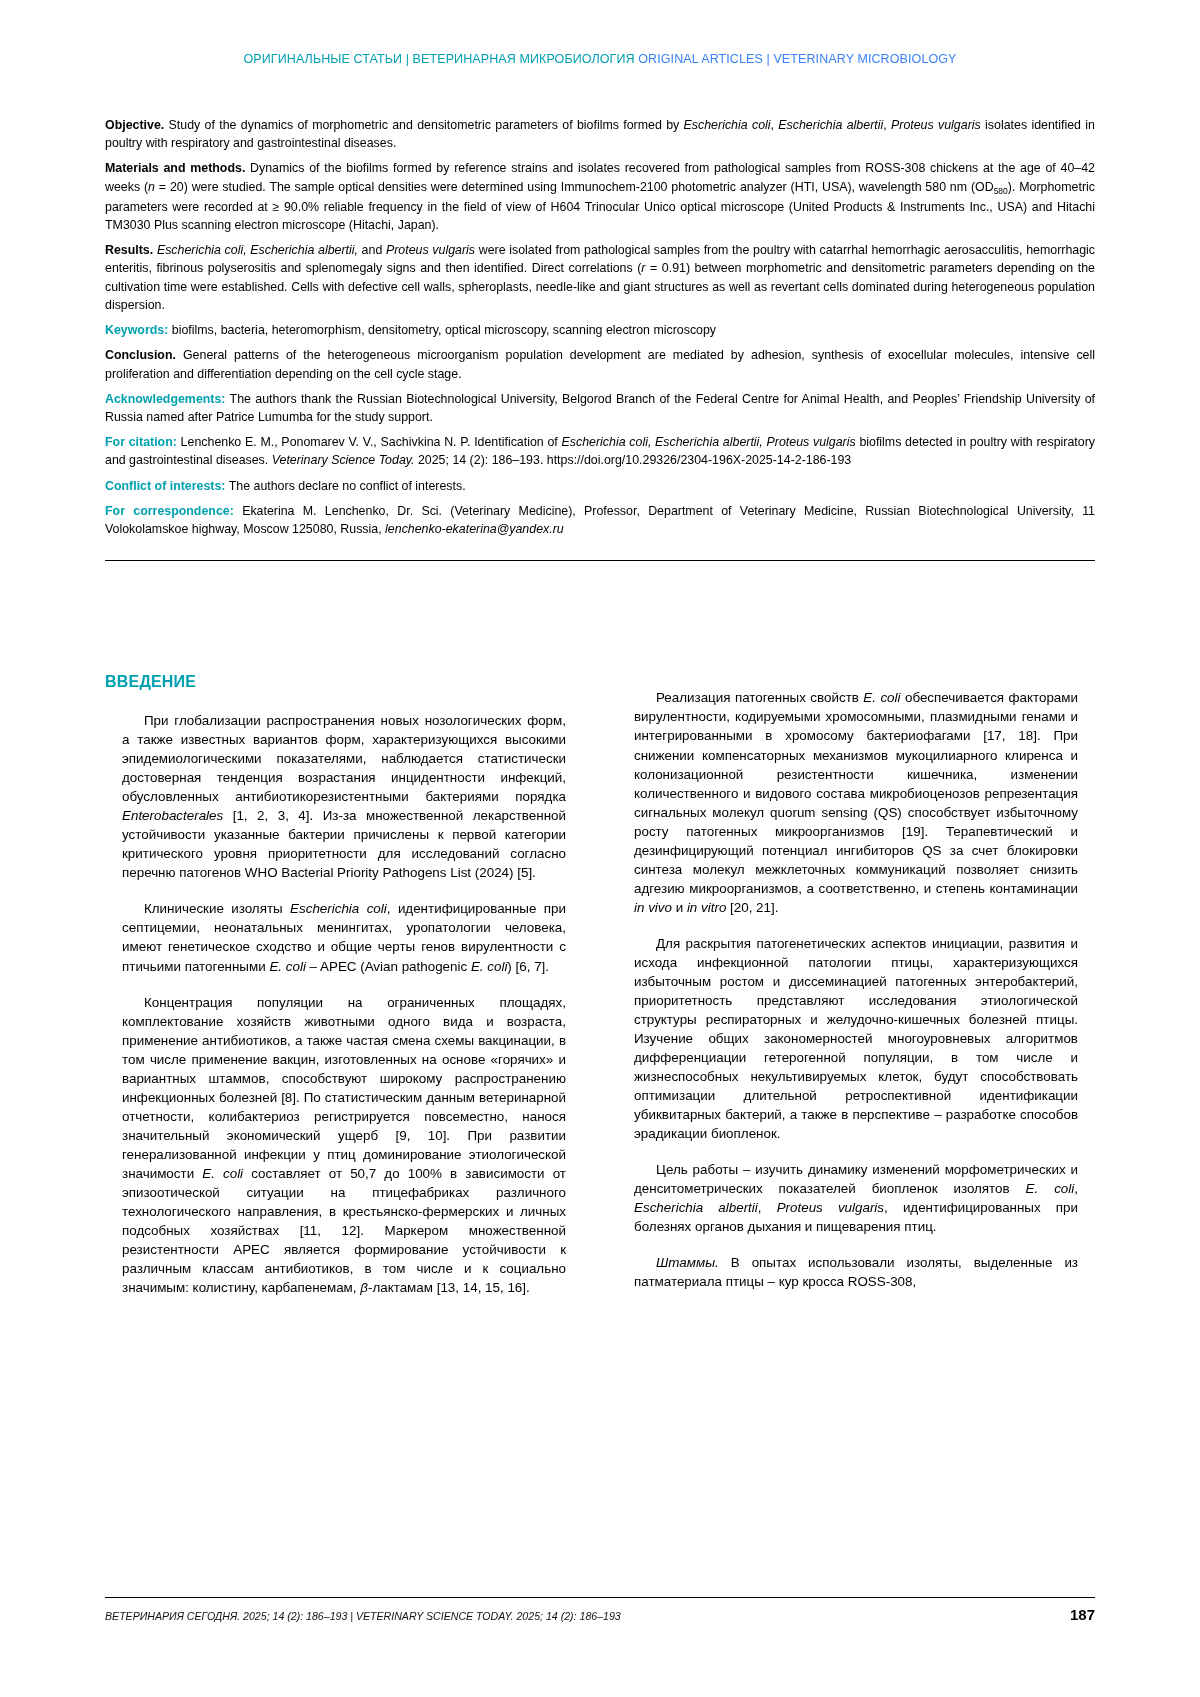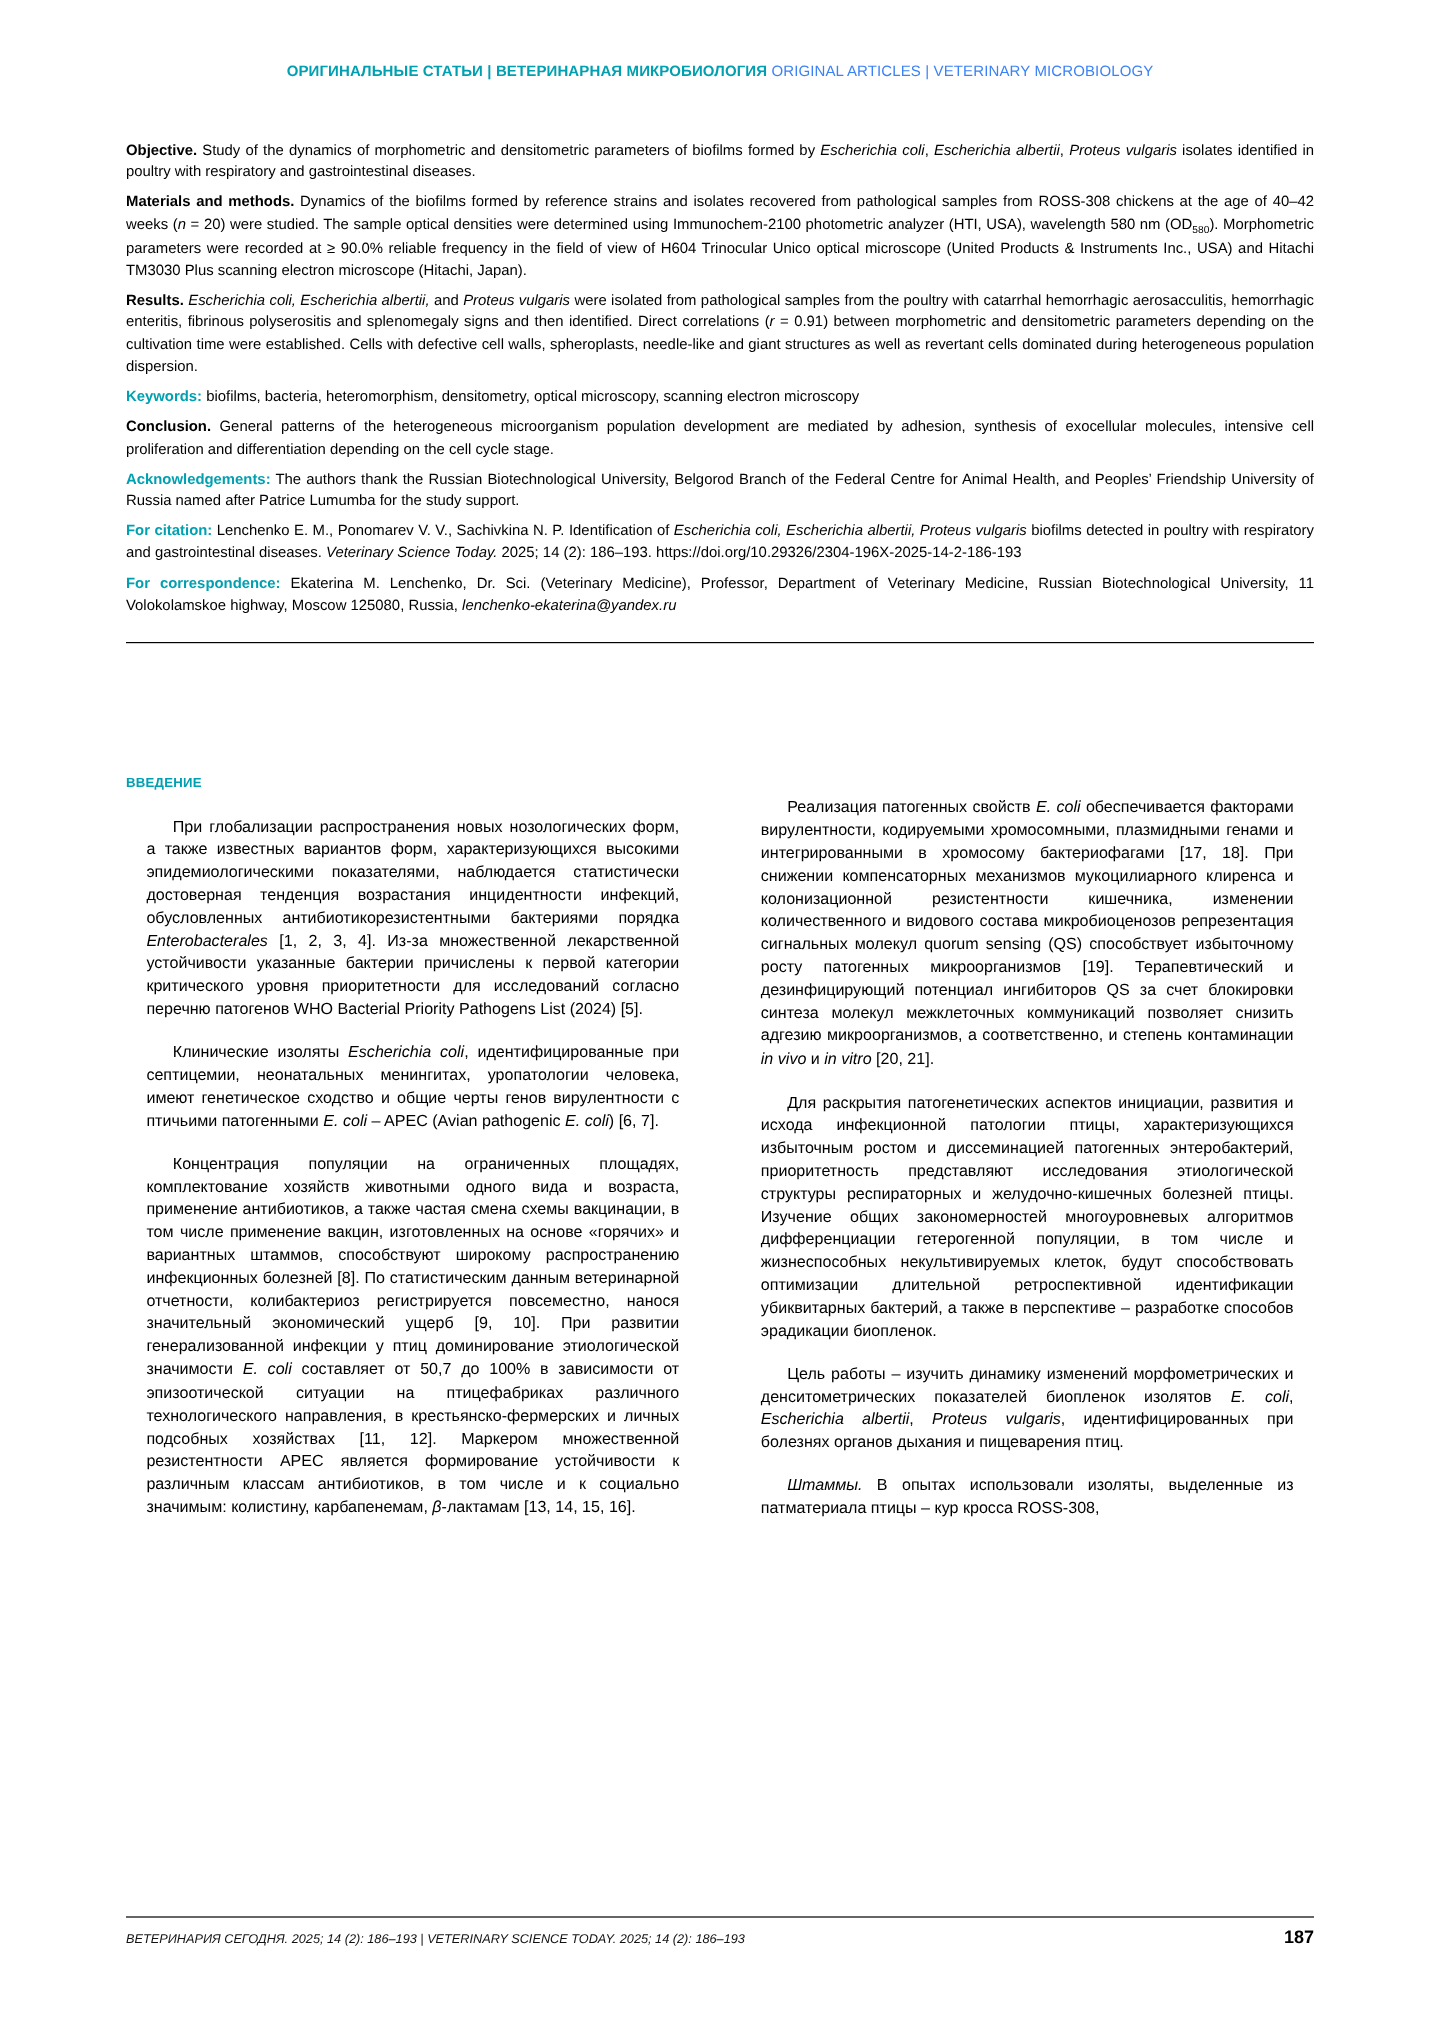--- a/index.html
+++ b/index.html
@@ -24,21 +24,21 @@
   
   .runhead {
     padding-top: 52px;
     text-align: center;
     font-size: 12.5px;
     letter-spacing: 0.1px;
     white-space: nowrap;
   }
   .runhead .ru {
     color: #00a0b0;
-    font-weight: bold;
+    font-weight: normal;
   }
   .runhead .en {
     color: #3b82f6;
     font-weight: normal;
   }
   
   .abstract {
     margin-top: 50px;
     font-size: 12.4px;
     line-height: 1.47;
@@ -77,21 +77,21 @@
     font-size: 13.4px;
     line-height: 1.42;
     text-align: justify;
   }
   .col p {
     margin: 17px;
     text-indent: 22px;
   }
   h2.section {
     color: #00a0b0;
-    font-size: 11px;
+    font-size: 16px;
     font-weight: bold;
     margin: 0 0 6px 0;
     letter-spacing: 0.2px;
   }
   h2.section.spaced {
     margin-top: 18px;
   }
   
   .footer {
     position: absolute;
@@ -152,20 +152,23 @@
     </p>
 
     <p>
       <span class="teal">Acknowledgements:</span><span> The authors thank the Russian Biotechnological University, Belgorod Branch of the Federal Centre for Animal Health, and Peoples’ Friendship University of Russia named after Patrice Lumumba for the study support.</span>
     </p>
 
     <p>
       <span class="teal">For citation:</span><span>&nbsp;Lenchenko E. M., Ponomarev V. V., Sachivkina N. P. Identification of <i>Escherichia coli, Escherichia albertii, Proteus vulgaris</i> biofilms detected in poultry with respiratory and gastrointestinal diseases. <i>Veterinary Science Today.</i> 2025; 14 (2): 186–193. https://doi.org/10.29326/2304-196X-2025-14-2-186-193</span>
     </p>
 
+    <p>
+      <span class="teal">Conflict of interests:</span><span> The authors declare no conflict of interests.</span>
+    </p>
 
     <p>
       <span class="teal">For correspondence:</span><span>&nbsp;Ekaterina M. Lenchenko, Dr. Sci. (Veterinary Medicine), Professor, Department of Veterinary Medicine, Russian Biotechnological University, 11 Volokolamskoe highway, Moscow 125080, Russia, <i>lenchenko-ekaterina@yandex.ru</i></span>
     </p>
 
     <hr class="rule">
   </div>
 
   <div class="columns">
 

